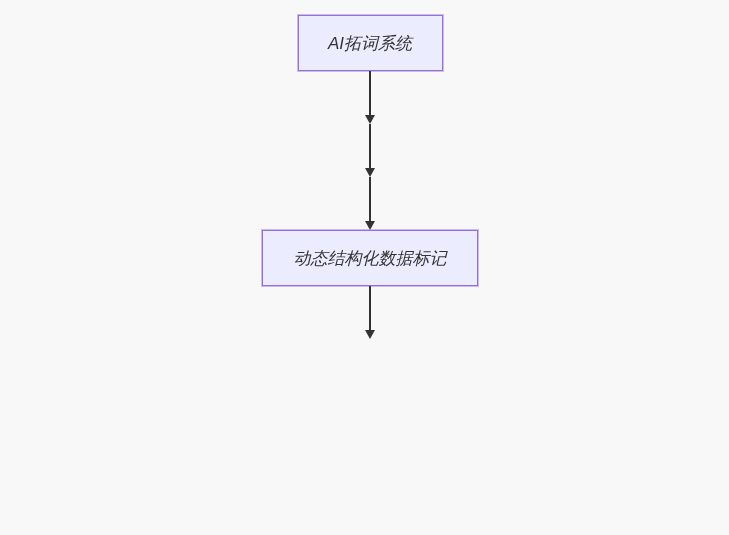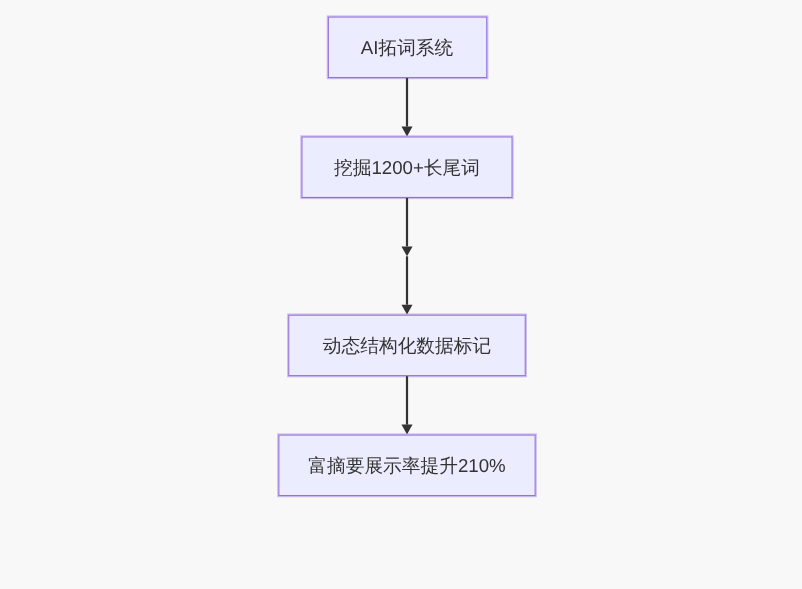--- a/index.html
+++ b/index.html
@@ -29,20 +29,21 @@
     display: flex;
     align-items: center;
     justify-content: center;
     padding: 0 26px;
     background: var(--node-fill, #ECECFF);
     border: 1px solid var(--node-border, #9370DB);
     box-shadow: 0 0 0 1px rgba(147, 112, 219, 0.45);
     color: var(--text, #333333);
     font-size: 17px;
     white-space: nowrap;
+    font-style: italic;
   }
   .node span {
     display: block;
     line-height: 1;
   }
   .arrow {
     height: 53px;
     display: flex;
     flex-direction: column;
     align-items: center;
@@ -67,23 +68,20 @@
 
   <div class="node" style="min-width:145px">
     <span>AI拓词系统</span>
   </div>
 
   <div class="arrow">
     <div class="line"></div>
     <div class="head"></div>
   </div>
 
-  <div class="node" style="min-width:192px">
-    <span>挖掘1200+长尾词</span>
-  </div>
 
   <div class="arrow">
     <div class="line"></div>
     <div class="head"></div>
   </div>
 
 
   <div class="arrow">
     <div class="line"></div>
     <div class="head"></div>
@@ -91,17 +89,14 @@
 
   <div class="node" style="min-width:216px">
     <span>动态结构化数据标记</span>
   </div>
 
   <div class="arrow">
     <div class="line"></div>
     <div class="head"></div>
   </div>
 
-  <div class="node" style="min-width:234px">
-    <span>富摘要展示率提升210%</span>
-  </div>
 
 </div>
 
 </body></html>

